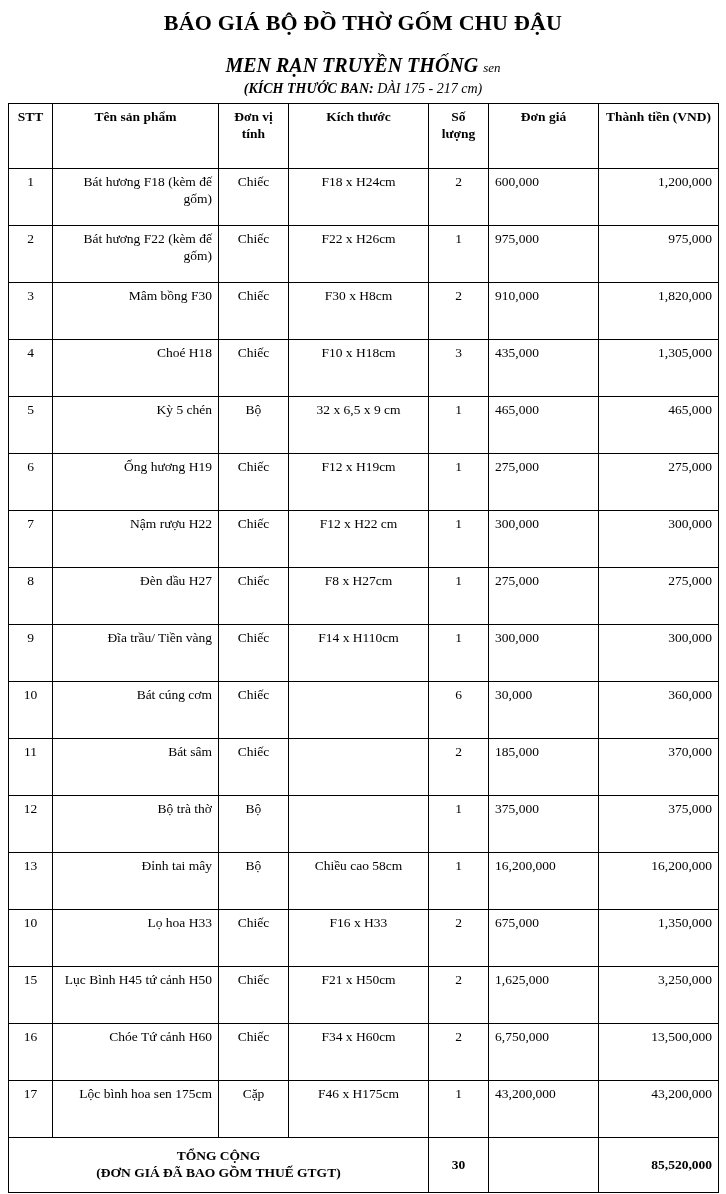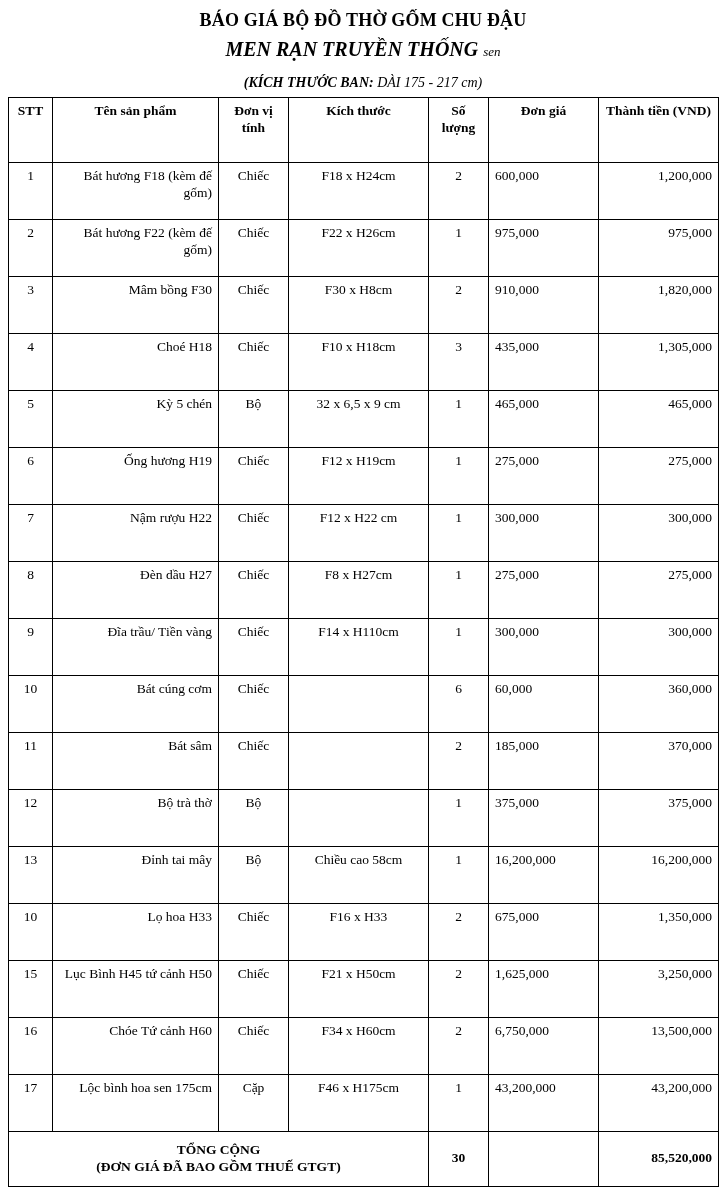--- a/index.html
+++ b/index.html
@@ -18,42 +18,42 @@
     width: 726px;
     box-sizing: border-box;
     padding: 6px 8px 0 8px;
   }
   
   .doc-header {
     text-align: center;
     padding: 4px 0 6px 0;
   }
   .title-main {
-    font-size: 18px;
+    font-size: 22px;
     font-weight: bold;
     letter-spacing: 0.2px;
     line-height: 1.15;
   }
   .title-sub {
     font-size: 20px;
     font-weight: bold;
     font-style: italic;
     line-height: 1.3;
-    margin-top: 5px;
+    margin-top: 17px;
   }
   .title-sub .sen {
     font-size: 13px;
     font-style: italic;
     font-weight: normal;
   }
   .title-note {
     font-size: 14px;
     font-style: italic;
     font-weight: bold;
-    margin-top: 13px;
+    margin-top: 3px;
   }
   .title-note .dim {
     font-weight: normal;
   }
   
   table.quote {
     border-collapse: collapse;
     width: 710px;
     table-layout: fixed;
   }
@@ -248,21 +248,21 @@
         <td class="qty">1</td>
         <td class="price">300,000</td>
         <td class="total">300,000</td>
       </tr>
       <tr>
         <td class="stt">10</td>
         <td class="name">Bát cúng cơm</td>
         <td class="unit">Chiếc</td>
         <td class="size"></td>
         <td class="qty">6</td>
-        <td class="price">60,000</td>
+        <td class="price">30,000</td>
         <td class="total">360,000</td>
       </tr>
       <tr>
         <td class="stt">11</td>
         <td class="name">Bát sâm</td>
         <td class="unit">Chiếc</td>
         <td class="size"></td>
         <td class="qty">2</td>
         <td class="price">185,000</td>
         <td class="total">370,000</td>

